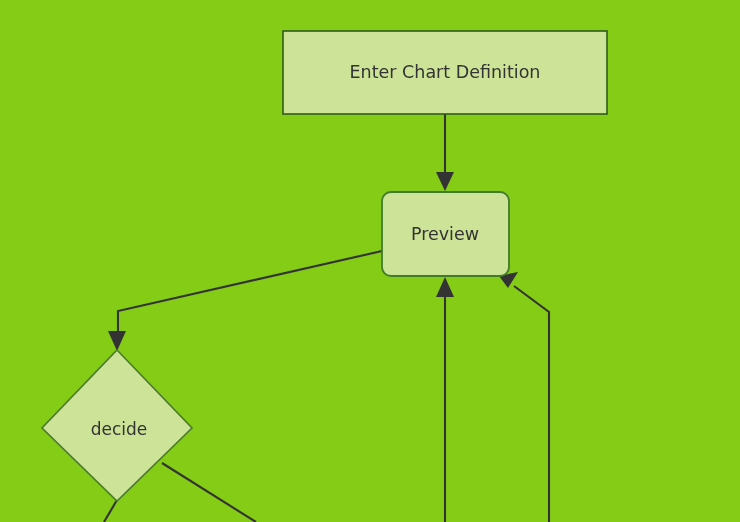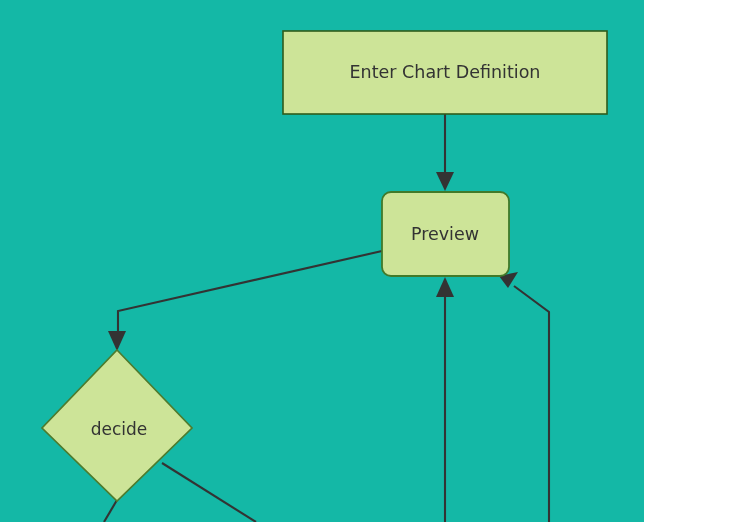--- a/index.html
+++ b/index.html
@@ -5,23 +5,23 @@
   html, body {
     margin: 0;
     padding: 0;
     background: #ffffff;
   }
   body {
     font-family: "DejaVu Sans", "Liberation Sans", sans-serif;
   }
   #diagram-canvas {
     position: relative;
-    width: 644px;
+    width: 740px;
     height: 522px;
-    background: #14b8a6;
+    background: #84cc16;
     overflow: hidden;
   }
   #flow-svg {
     position: absolute;
     top: 0;
     left: 0;
     width: 740px;
     height: 522px;
   }
   .node-shape {

